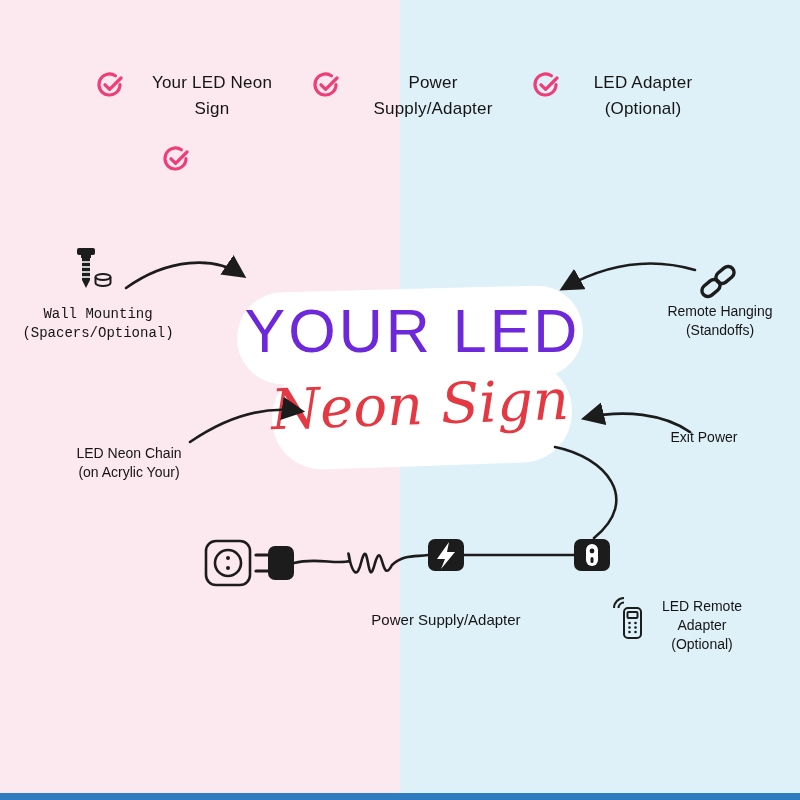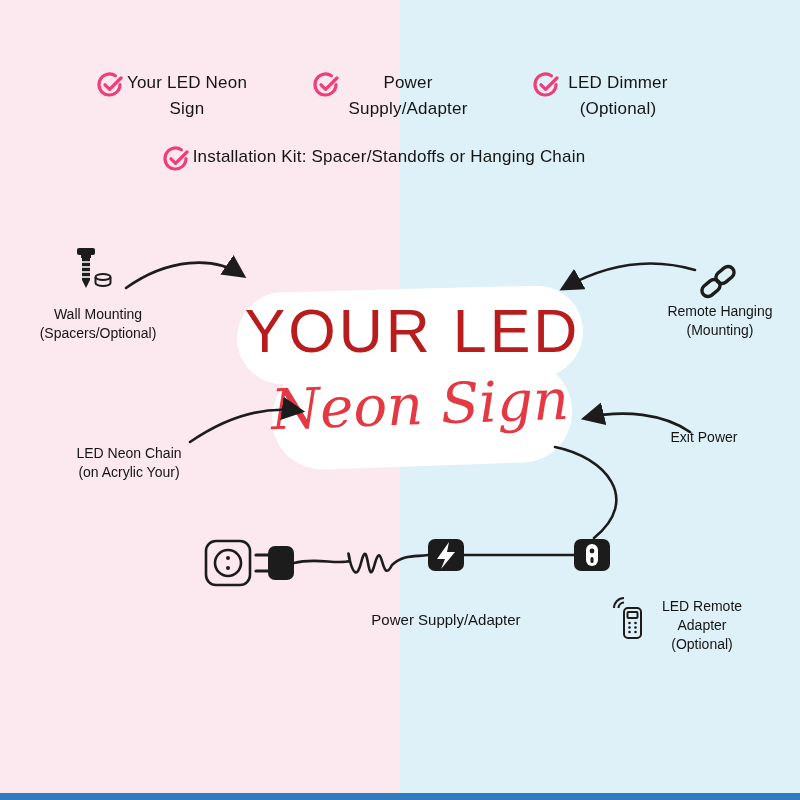--- a/index.html
+++ b/index.html
@@ -5,41 +5,41 @@
   html,body{margin:0;padding:0;}
   .canvas{
     position:relative;width:800px;height:800px;overflow:hidden;
     font-family:"Liberation Sans",sans-serif;color:#151515;background:#fce8ef;
   }
   .bg-half{position:absolute;top:0;height:800px;width:400px;}
   .bg-left{left:0;background:#fce8ef;}
   .bg-right{left:400px;background:#def1f8;}
   .bottom-bar{position:absolute;left:0;bottom:0;width:800px;height:7px;background:#2f7dc0;}
 
-  .check-item{position:absolute;display:flex;gap:0;align-items:flex-start;}
+  .check-item{position:absolute;display:flex;gap:25px;align-items:flex-start;}
   .check-item .ck{flex:0 0 auto;margin-top:1px;}
   .check-item .txt{font-size:17px;line-height:1.5;text-align:center;letter-spacing:.2px;}
 
   .blob{position:absolute;background:#ffffff;}
   .blob1{left:237px;top:289px;width:346px;height:92px;border-radius:46px;transform:rotate(-1.5deg);}
   .blob2{left:272px;top:364px;width:300px;height:102px;border-radius:50px;transform:rotate(-2deg);}
   .blob3{left:300px;top:345px;width:250px;height:60px;border-radius:30px;}
 
   .sign-title{
     position:absolute;left:240px;top:296px;width:345px;text-align:center;
-    font-size:61px;font-weight:500;letter-spacing:3px;color:#b91c1c;
+    font-size:61px;font-weight:500;letter-spacing:3px;color:#6d28d9;
   }
   .sign-subtitle{
     position:absolute;left:265px;top:372px;width:310px;text-align:center;
     font-family:"DejaVu Serif",serif;font-style:italic;
     font-size:56px;color:#e43843;transform:rotate(-2deg);
   }
 
   .callout{position:absolute;font-size:14px;line-height:1.35;text-align:center;color:#151515;}
-  .co-wall{left:8px;top:305px;width:180px;}
+  .co-wall{left:8px;top:305px;width:180px;font-family:Liberation Mono, monospace;}
   .co-chain{left:642px;top:302px;width:156px;}
   .co-neon{left:38px;top:444px;width:182px;}
   .co-exit{left:658px;top:428px;width:92px;}
   .co-power{left:330px;top:610px;width:232px;font-size:15px;}
   .co-remote{left:652px;top:597px;width:100px;}
 
   .abs{position:absolute;}
   svg{display:block;}
 </style>
 </head>
@@ -71,31 +71,30 @@
     <span class="txt" style="width:138px;">Power Supply/Adapter</span>
   </div>
 
   <div class="check-item" style="left:532px;top:70px;">
     <span class="ck">
       <svg width="27" height="27" viewBox="0 0 27 27">
         <path d="M24 13.5a10.5 10.5 0 1 1-4.6-8.7" fill="none" stroke="#ef3d77" stroke-width="3.2" stroke-linecap="round"></path>
         <path d="M9 13.8l4.6 4.6L25 7" fill="none" stroke="#ef3d77" stroke-width="3.2" stroke-linecap="round" stroke-linejoin="round"></path>
       </svg>
     </span>
-    <span class="txt" style="width:118px;">LED Dimmer (Optional)</span>
+    <span class="txt" style="width:118px;">LED Adapter (Optional)</span>
   </div>
 
   <div class="check-item" style="left:162px;top:144px;">
     <span class="ck">
       <svg width="27" height="27" viewBox="0 0 27 27">
         <path d="M24 13.5a10.5 10.5 0 1 1-4.6-8.7" fill="none" stroke="#ef3d77" stroke-width="3.2" stroke-linecap="round"></path>
         <path d="M9 13.8l4.6 4.6L25 7" fill="none" stroke="#ef3d77" stroke-width="3.2" stroke-linecap="round" stroke-linejoin="round"></path>
       </svg>
     </span>
-    <span class="txt" style="width:400px;">Installation Kit: Spacer/Standoffs or Hanging Chain</span>
   </div>
 
   <div class="blob blob1"></div>
   <div class="blob blob2"></div>
   <div class="blob blob3"></div>
   <div class="sign-title">YOUR LED</div>
   <div class="sign-subtitle">Neon Sign</div>
 
   <svg class="abs" style="left:190px;top:395px;" width="480" height="215" viewBox="0 0 480 215">
     <g fill="none" stroke="#1c1c1c" stroke-width="2.6">
@@ -194,21 +193,21 @@
     <path d="M114 29 C88 11 48 6 10 15" fill="none" stroke="#1c1c1c" stroke-width="2.6" stroke-linecap="round" marker-end="url(#mD)"></path>
   </svg>
 
   <div class="callout co-wall">
     <div>Wall Mounting</div>
     <div>(Spacers/Optional)</div>
   </div>
 
   <div class="callout co-chain">
     <div>Remote Hanging</div>
-    <div>(Mounting)</div>
+    <div>(Standoffs)</div>
   </div>
 
   <div class="callout co-neon">
     <div>LED Neon Chain</div>
     <div>(on Acrylic Your)</div>
   </div>
 
   <div class="callout co-exit">Exit Power</div>
 
   <div class="callout co-power">Power Supply/Adapter</div>

